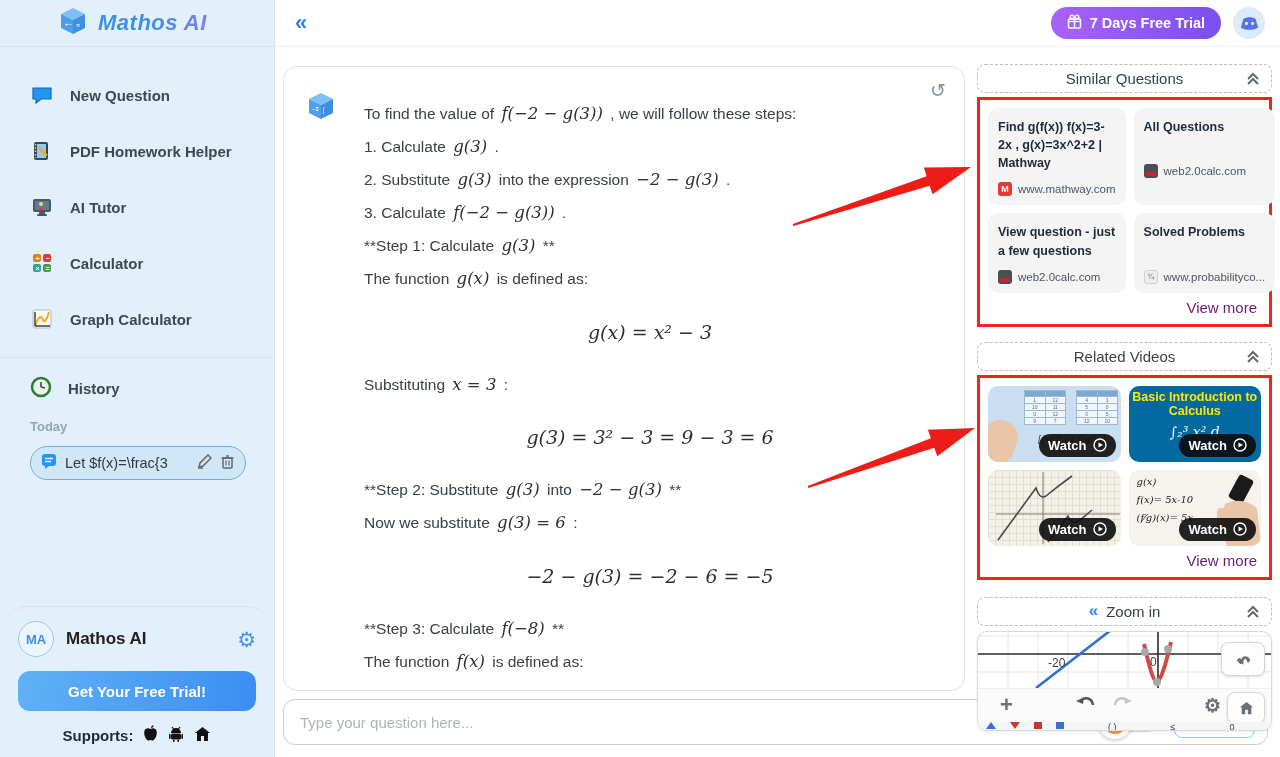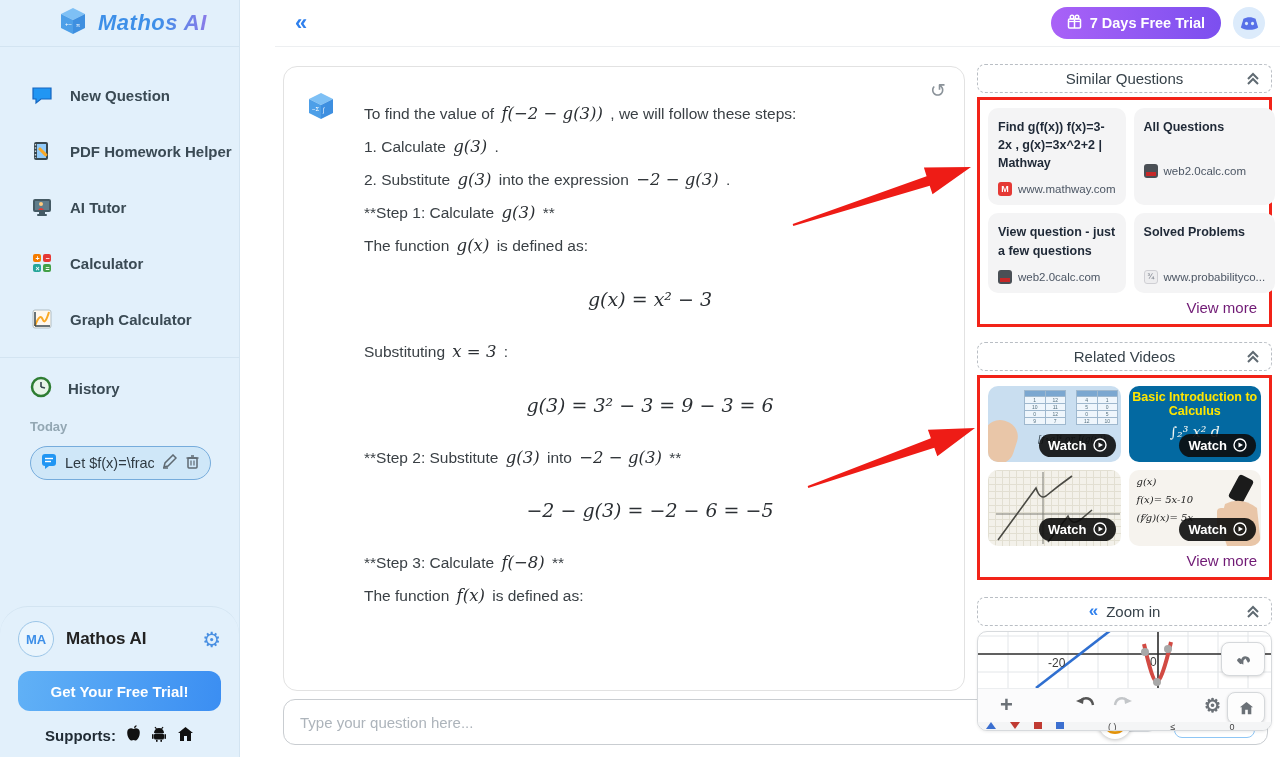--- a/index.html
+++ b/index.html
@@ -1,21 +1,21 @@
 <!DOCTYPE html>
 <html><head>
 <meta charset="utf-8">
 <style>
   * { margin:0; padding:0; box-sizing:border-box; }
   html,body { width:1280px; height:757px; }
   body { font-family:"Liberation Sans", sans-serif; background:#fff; }
   #stage { position:relative; width:1280px; height:757px; overflow:hidden; background:#fff; }
 
   
-  .sidebar { position:absolute; left:0; top:0; width:240px; height:757px;
+  .sidebar { position:absolute; left:0; top:0; width:275px; height:757px;
     background:#E2F0FB; border-right:1px solid #D3E4F1; display:flex; flex-direction:column; }
   .logo-row { height:47px; display:flex; align-items:center; gap:10px; padding-left:58px;
     border-bottom:1px solid #D3E4F1; flex:0 0 auto; }
   .logo-text { font-size:22px; font-weight:bold; font-style:italic;
     background:linear-gradient(90deg,#3D8FE8 55%,#8A7BE8); -webkit-background-clip:text;
     background-clip:text; color:transparent; letter-spacing:.5px; }
   .nav { padding:20px 0 0 0; }
   .nav-item { display:flex; align-items:center; gap:16px; padding:16px 0 16px 30px;
     font-size:15px; font-weight:bold; color:#3A4A54; cursor:pointer; }
   .nav-item .ico { width:24px; height:24px; display:flex; align-items:center; justify-content:center; flex:0 0 auto; }
@@ -327,26 +327,28 @@
         <polygon points="3,8 15,14 15,28 3,22" fill="#4D9FE8"></polygon>
         <polygon points="27,8 15,14 15,28 27,22" fill="#3E8FE0"></polygon>
         <text x="6" y="20" font-size="6" fill="#fff">−Σ</text>
         <text x="17" y="21" font-size="6" fill="#fff">∫</text>
       </svg>
     </span>
     <div class="msg-body">
         <div class="msg-line"><span>To find the value of </span><span class="math">f(−2 − g(3))</span><span> , we will follow these steps:</span></div>
         <div class="msg-line"><span>1. Calculate </span><span class="math">g(3)</span><span> .</span></div>
         <div class="msg-line"><span>2. Substitute </span><span class="math">g(3)</span><span> into the expression </span><span class="math">−2 − g(3)</span><span> .</span></div>
+        <div class="msg-line"><span>3. Calculate </span><span class="math">f(−2 − g(3))</span><span> .</span></div>
         <div class="msg-line"><span>**Step 1: Calculate </span><span class="math">g(3)</span><span> **</span></div>
         <div class="msg-line"><span>The function </span><span class="math">g(x)</span><span> is defined as:</span></div>
         <div class="math-display">g(x) = x² − 3</div>
         <div class="msg-line"><span>Substituting </span><span class="math">x = 3</span><span> :</span></div>
         <div class="math-display">g(3) = 3² − 3 = 9 − 3 = 6</div>
         <div class="msg-line"><span>**Step 2: Substitute </span><span class="math">g(3)</span><span> into </span><span class="math">−2 − g(3)</span><span> **</span></div>
+        <div class="msg-line"><span>Now we substitute </span><span class="math">g(3) = 6</span><span> :</span></div>
         <div class="math-display">−2 − g(3) = −2 − 6 = −5</div>
         <div class="msg-line"><span>**Step 3: Calculate </span><span class="math">f(−8)</span><span> **</span></div>
         <div class="msg-line"><span>The function </span><span class="math">f(x)</span><span> is defined as:</span></div>
       </div>
   </section>
 
   <div class="composer">
     <input type="text" value="" placeholder="Type your question here..." style="">
     <span class="coin-toggle">
       <span class="coin-track"></span>

